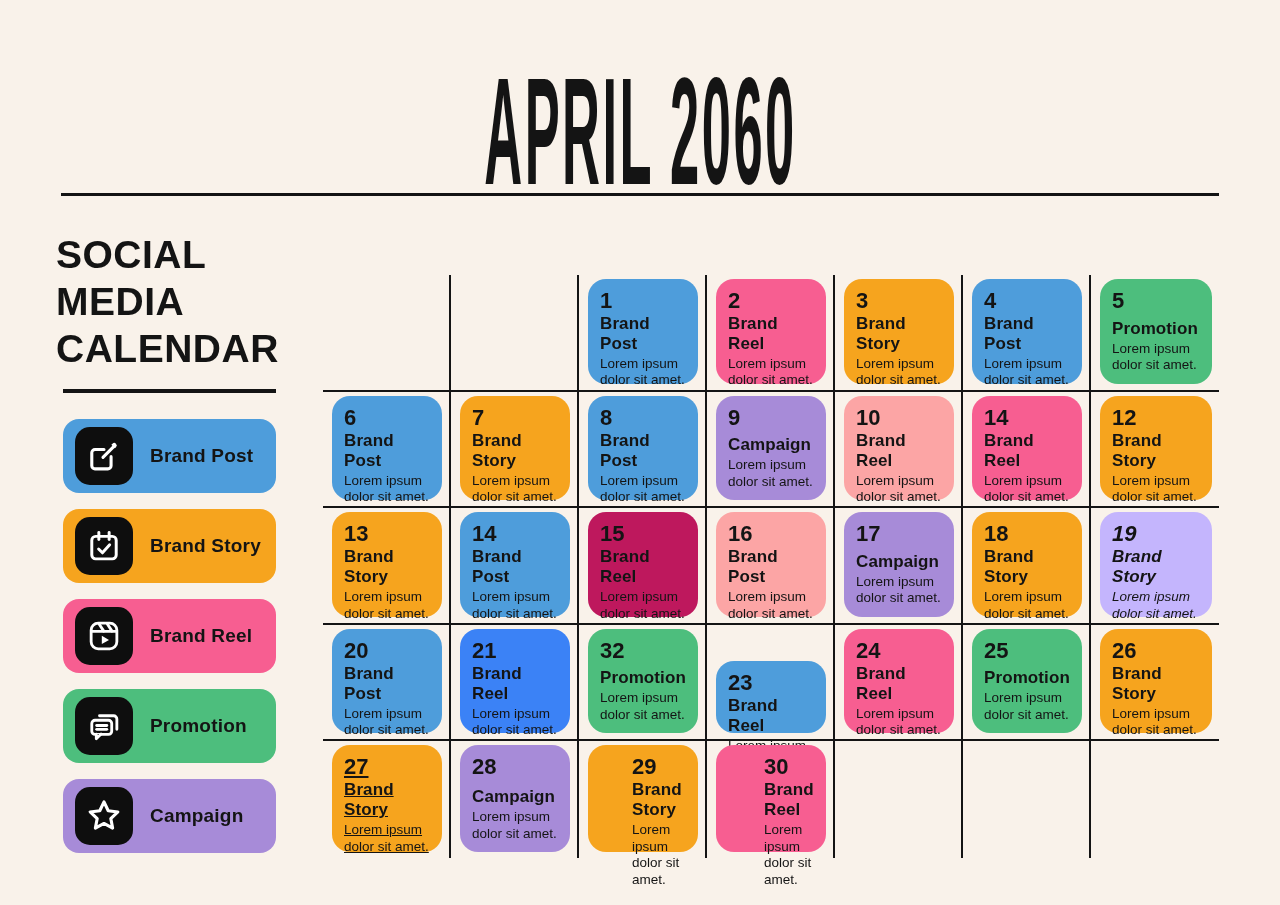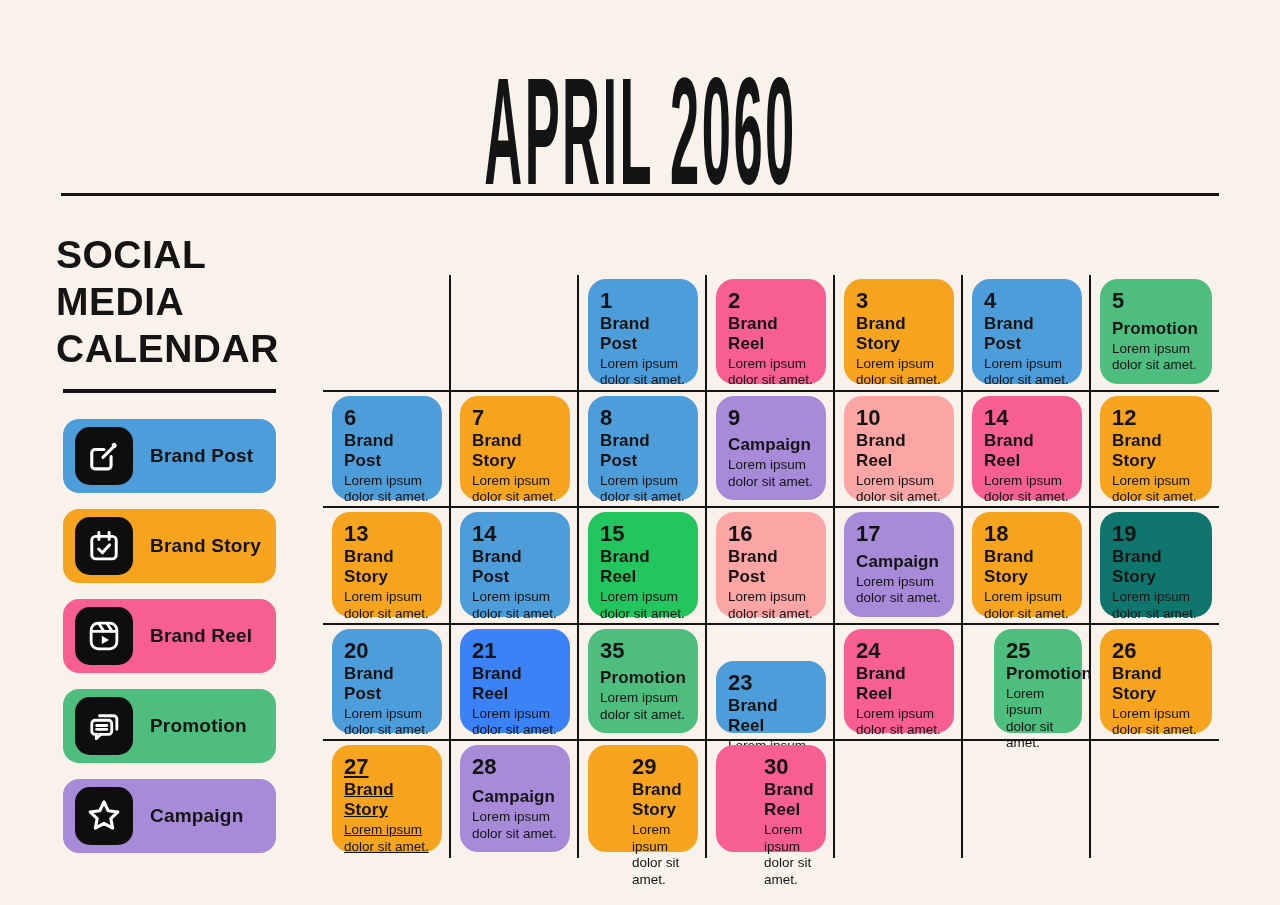--- a/index.html
+++ b/index.html
@@ -344,21 +344,21 @@
       <div class="cell">
         <div class="card" style="background: rgb(78, 157, 219);">
           <div class="day-num">14</div>
           <div class="card-text">
             <div class="card-label">Brand Post</div>
             <div class="card-body">Lorem ipsum dolor sit amet.</div>
           </div>
         </div>
       </div>
       <div class="cell">
-        <div class="card" style="background: #22c55e;">
+        <div class="card" style="background: #be185d;">
           <div class="day-num">15</div>
           <div class="card-text">
             <div class="card-label">Brand Reel</div>
             <div class="card-body">Lorem ipsum dolor sit amet.</div>
           </div>
         </div>
       </div>
       <div class="cell">
         <div class="card" style="background: #fca5a5;">
           <div class="day-num">16</div>
@@ -380,21 +380,21 @@
       <div class="cell">
         <div class="card" style="background: rgb(246, 164, 30);">
           <div class="day-num">18</div>
           <div class="card-text">
             <div class="card-label">Brand Story</div>
             <div class="card-body">Lorem ipsum dolor sit amet.</div>
           </div>
         </div>
       </div>
       <div class="cell">
-        <div class="card" style="background: #0f766e;">
+        <div class="card" style="background: #c4b5fd; font-style: italic;">
           <div class="day-num">19</div>
           <div class="card-text">
             <div class="card-label">Brand Story</div>
             <div class="card-body">Lorem ipsum dolor sit amet.</div>
           </div>
         </div>
       </div>
       <div class="cell">
         <div class="card" style="background: rgb(78, 157, 219);">
           <div class="day-num">20</div>
@@ -408,21 +408,21 @@
         <div class="card" style="background: #3b82f6; padding-left: 12px;">
           <div class="day-num">21</div>
           <div class="card-text">
             <div class="card-label">Brand Reel</div>
             <div class="card-body">Lorem ipsum dolor sit amet.</div>
           </div>
         </div>
       </div>
       <div class="cell">
         <div class="card" style="background: rgb(77, 190, 125);">
-          <div class="day-num">35</div>
+          <div class="day-num">32</div>
           <div class="card-text">
             <div class="card-label">Promotion</div>
             <div class="card-body">Lorem ipsum dolor sit amet.</div>
           </div>
         </div>
       </div>
       <div class="cell">
         <div class="card" style="background: rgb(78, 157, 219); margin-top: 32px;">
           <div class="day-num">23</div>
           <div class="card-text">
@@ -434,21 +434,21 @@
       <div class="cell">
         <div class="card" style="background: rgb(247, 94, 145);">
           <div class="day-num">24</div>
           <div class="card-text">
             <div class="card-label">Brand Reel</div>
             <div class="card-body">Lorem ipsum dolor sit amet.</div>
           </div>
         </div>
       </div>
       <div class="cell">
-        <div class="card" style="background: rgb(77, 190, 125); margin-left: 22px;">
+        <div class="card" style="background: rgb(77, 190, 125);">
           <div class="day-num">25</div>
           <div class="card-text">
             <div class="card-label">Promotion</div>
             <div class="card-body">Lorem ipsum dolor sit amet.</div>
           </div>
         </div>
       </div>
       <div class="cell">
         <div class="card" style="background: rgb(246, 164, 30);">
           <div class="day-num">26</div>

